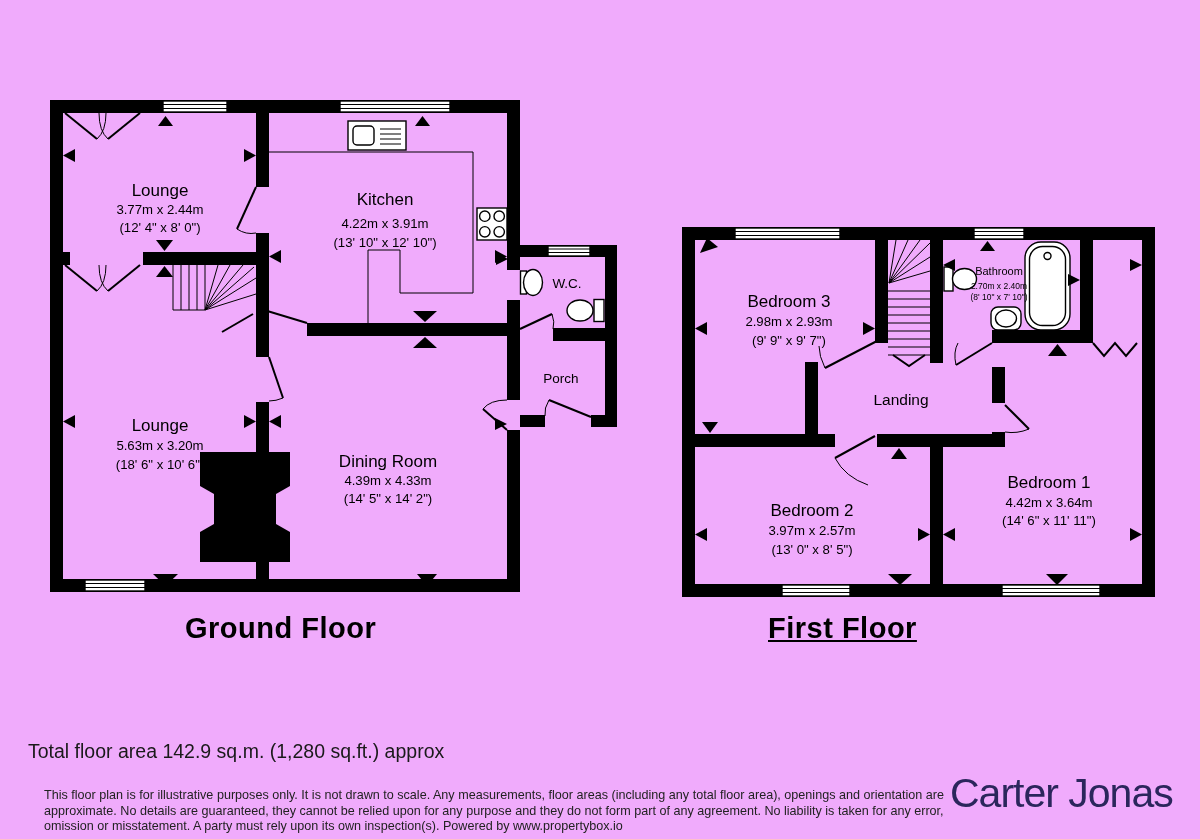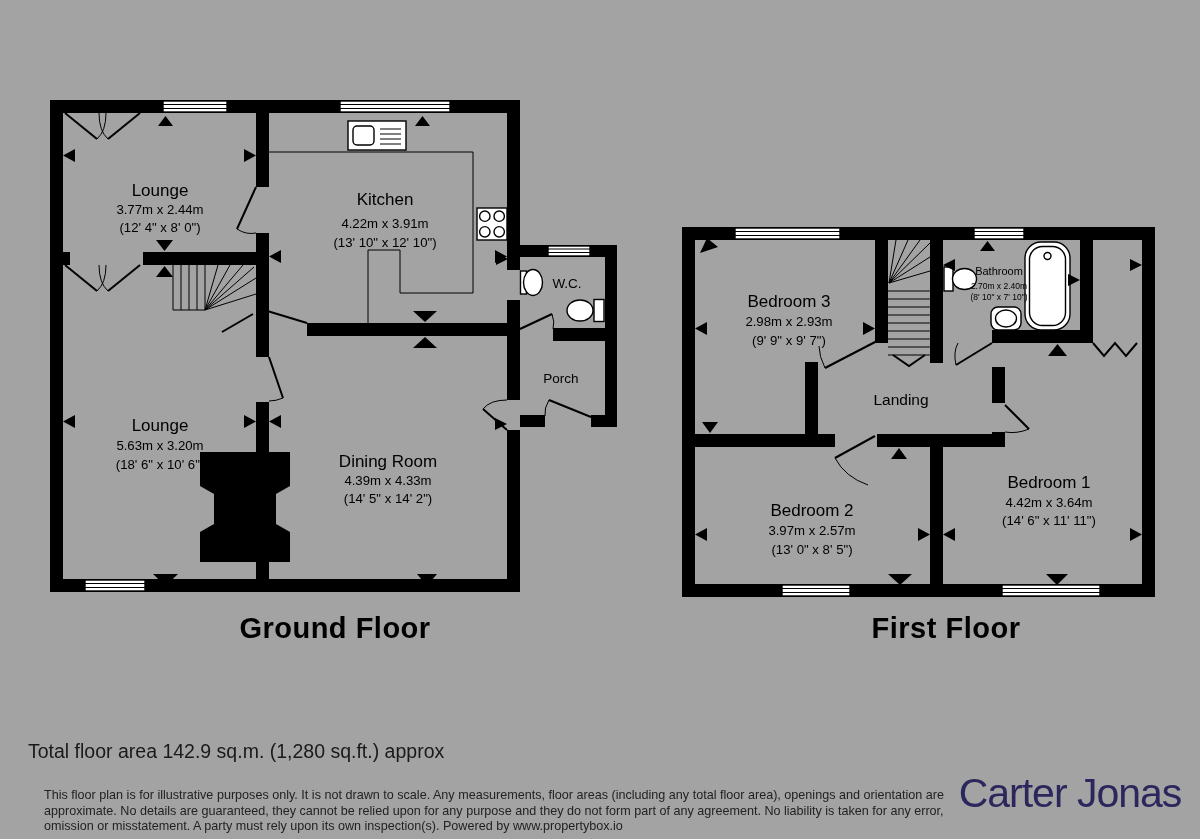--- a/index.html
+++ b/index.html
@@ -1,41 +1,41 @@
 <!DOCTYPE html>
 <html><head>
 <meta charset="utf-8">
 <style>
   html,body{margin:0;padding:0;background:#fff;}
-  .canvas{position:relative;width:1200px;height:839px;background:#a3a3a3;overflow:hidden;
+  .canvas{position:relative;width:1200px;height:839px;background:#f0abfc;overflow:hidden;
           font-family:"Liberation Sans", sans-serif;color:#000;}
   .plan{position:absolute;}
   .plan-ground{left:40px;top:88px;}
   .plan-first{left:672px;top:219px;}
   svg text{font-family:"Liberation Sans", sans-serif;fill:#000;}
   .rname{font-size:17px;}
   .rdims{font-size:13.2px;}
   .rmid{font-size:13.5px;}
   .rland{font-size:15.5px;}
   .rbathname{font-size:11px;}
   .rbathdims{font-size:8.5px;}
   .wall{fill:#000;stroke:none;}
   .thin{stroke:#000;stroke-width:1;fill:none;}
   .fix{stroke:#000;stroke-width:1.4;fill:#fff;}
   .leaf{stroke:#000;stroke-width:2;fill:none;}
   .arc{stroke:#000;stroke-width:1;fill:none;}
   .win{fill:#fff;stroke:#000;stroke-width:1.4;}
   .winline{stroke:#000;stroke-width:1;}
   .arrow{fill:#000;}
-  .floor-title{position:absolute;width:300px;text-align:center;font-size:29px;font-weight:700;letter-spacing:.5px;}
+  .floor-title{position:absolute;width:300px;text-align:left;font-size:29px;font-weight:700;letter-spacing:.5px;}
   .gf-title{left:185px;top:612px;}
-  .ff-title{left:796px;top:612px;}
+  .ff-title{left:768px;top:612px;text-decoration:underline;}
   .total-area{position:absolute;left:28px;top:740px;font-size:19.5px;color:#1a1a1a;}
   .disclaimer{position:absolute;left:28px;top:772px;width:944px;font-size:12.6px;line-height:1.24;color:#222;margin:16px;}
-  .brand{position:absolute;left:950px;top:770px;width:240px;text-align:center;font-size:41px;letter-spacing:-1px;color:#2b265c;}
+  .brand{position:absolute;left:950px;top:770px;width:240px;text-align:left;font-size:41px;letter-spacing:-1px;color:#2b265c;}
 </style>
 </head>
 <body>
 
 <div class="canvas">
 
   <svg class="plan plan-ground" width="580" height="510" viewBox="0 0 580 510">
 
     <g>
       <rect class="wall" x="10" y="12" width="470" height="13"></rect>

